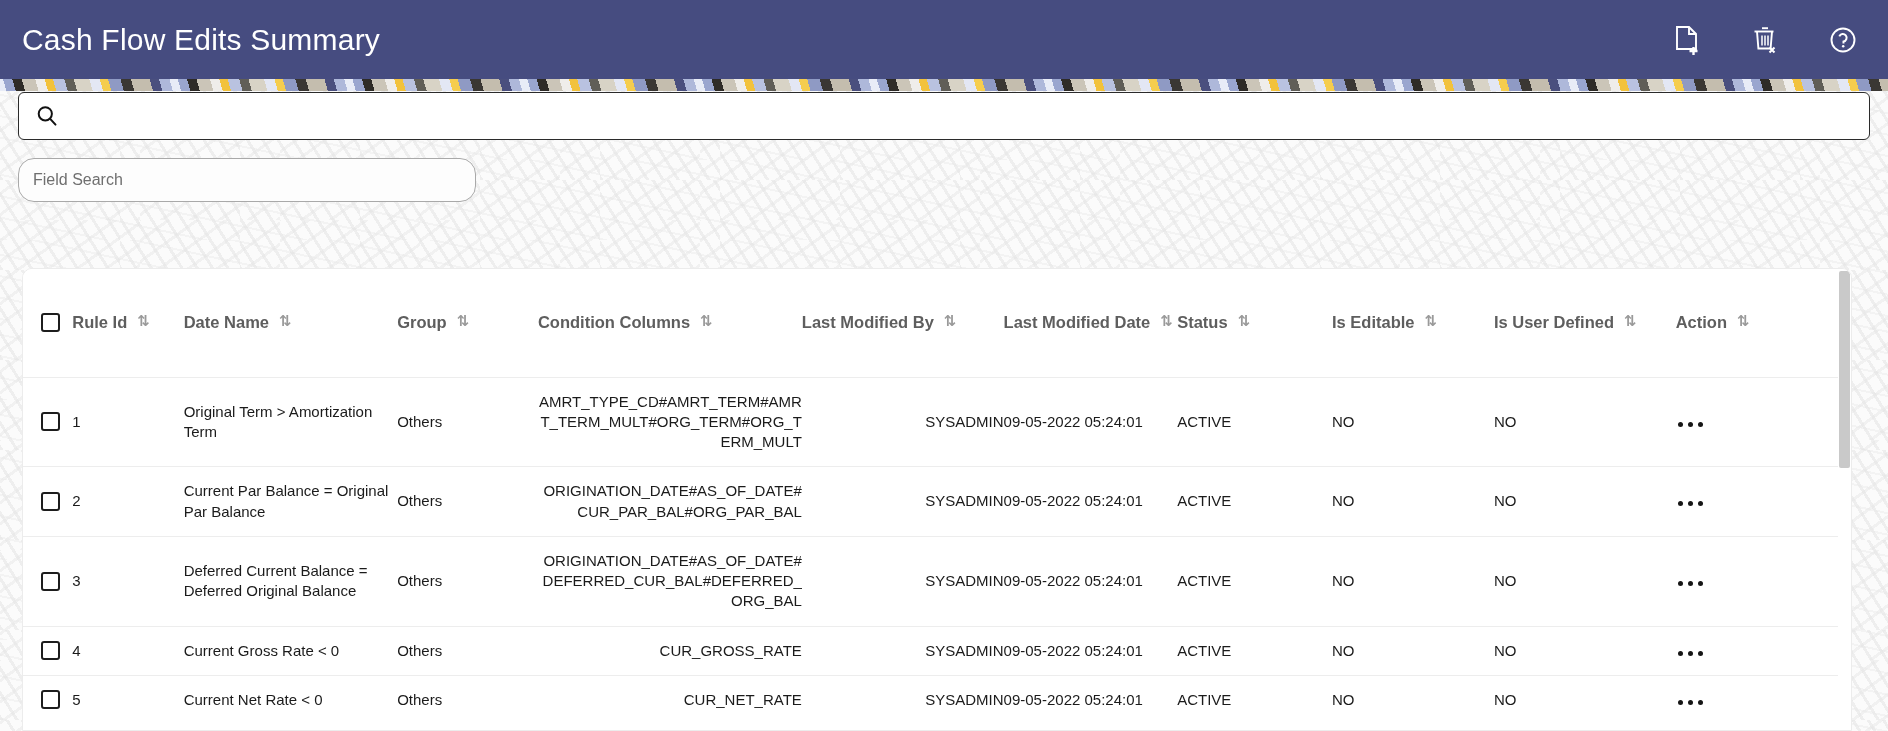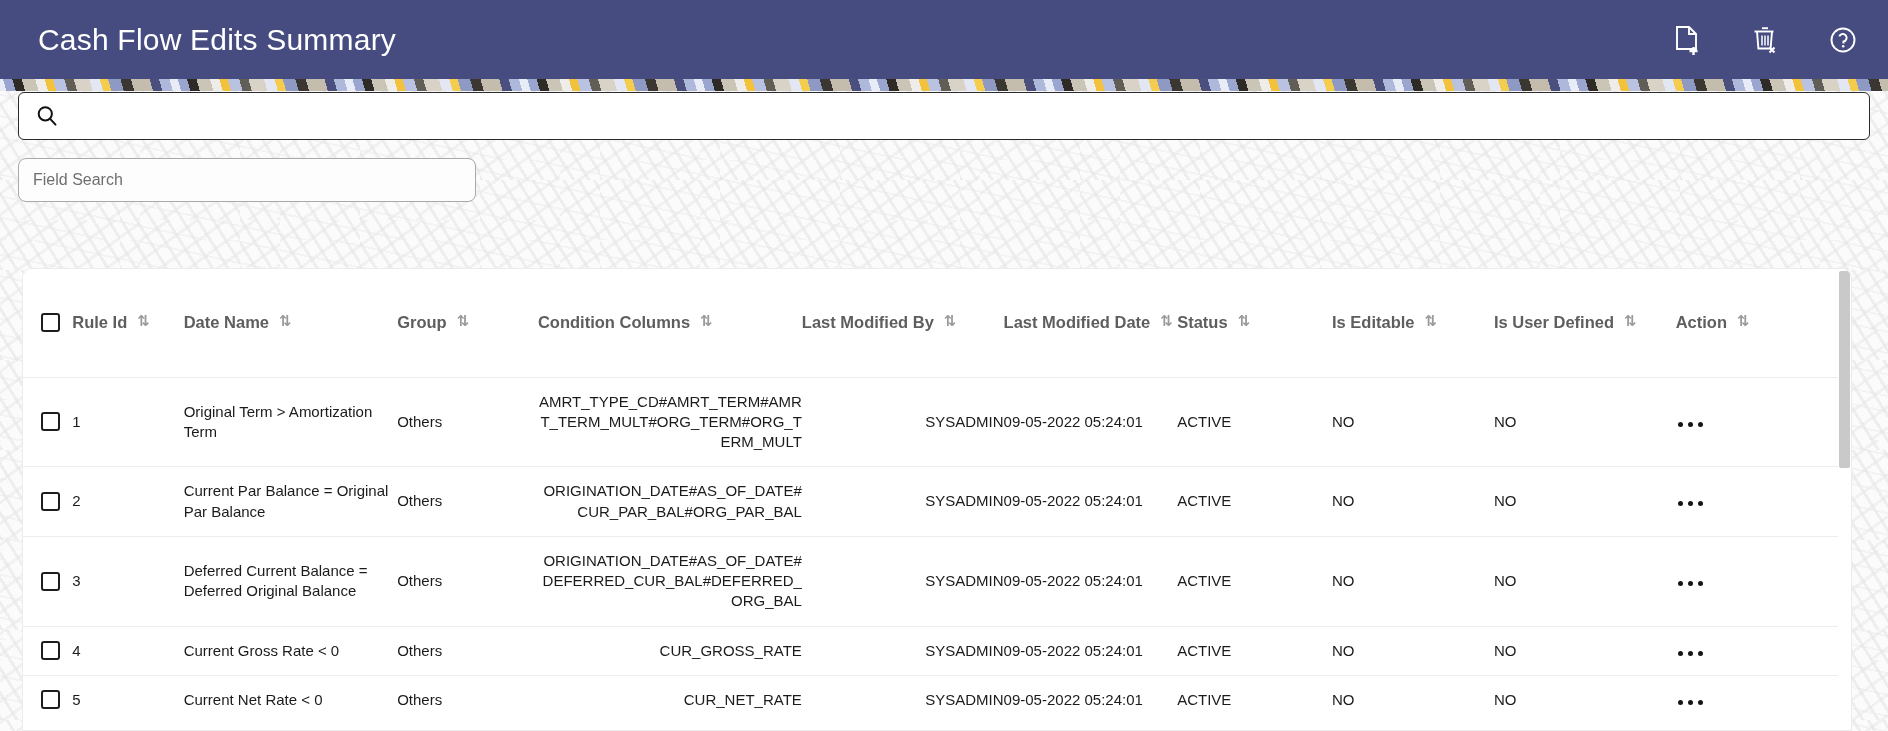--- a/index.html
+++ b/index.html
@@ -26,21 +26,20 @@
     background: #464c80;
     display: flex; align-items: center;
     padding: 0 28px 0 22px;
   }
   #app-title {
     color: #ffffff;
     font-size: 30px;
     font-weight: 400;
     letter-spacing: 0.2px;
     white-space: nowrap;
-    margin-left: 16px;
   }
   #appbar-actions {
     margin-left: auto;
     display: flex; align-items: center;
     gap: 44px;
   }
   .appbar-icon {
     width: 34px; height: 34px;
     display: flex; align-items: center; justify-content: center;
     cursor: pointer;
@@ -97,21 +96,21 @@
     margin-left: 10px;
     height: 100%;
   }
 
   
   #field-search {
     position: absolute; left: 18px; top: 158px;
     width: 458px; height: 44px;
     background: #fdfdfd;
     border: 1px solid #a9a9a9;
-    border-radius: 8px;
+    border-radius: 16px;
     padding: 0 14px;
     font-family: "Liberation Sans", sans-serif;
     font-size: 16px;
     color: #333;
     outline: none;
   }
   #field-search::placeholder { color: #6f6f6f; }
 
   
   #table-card {

